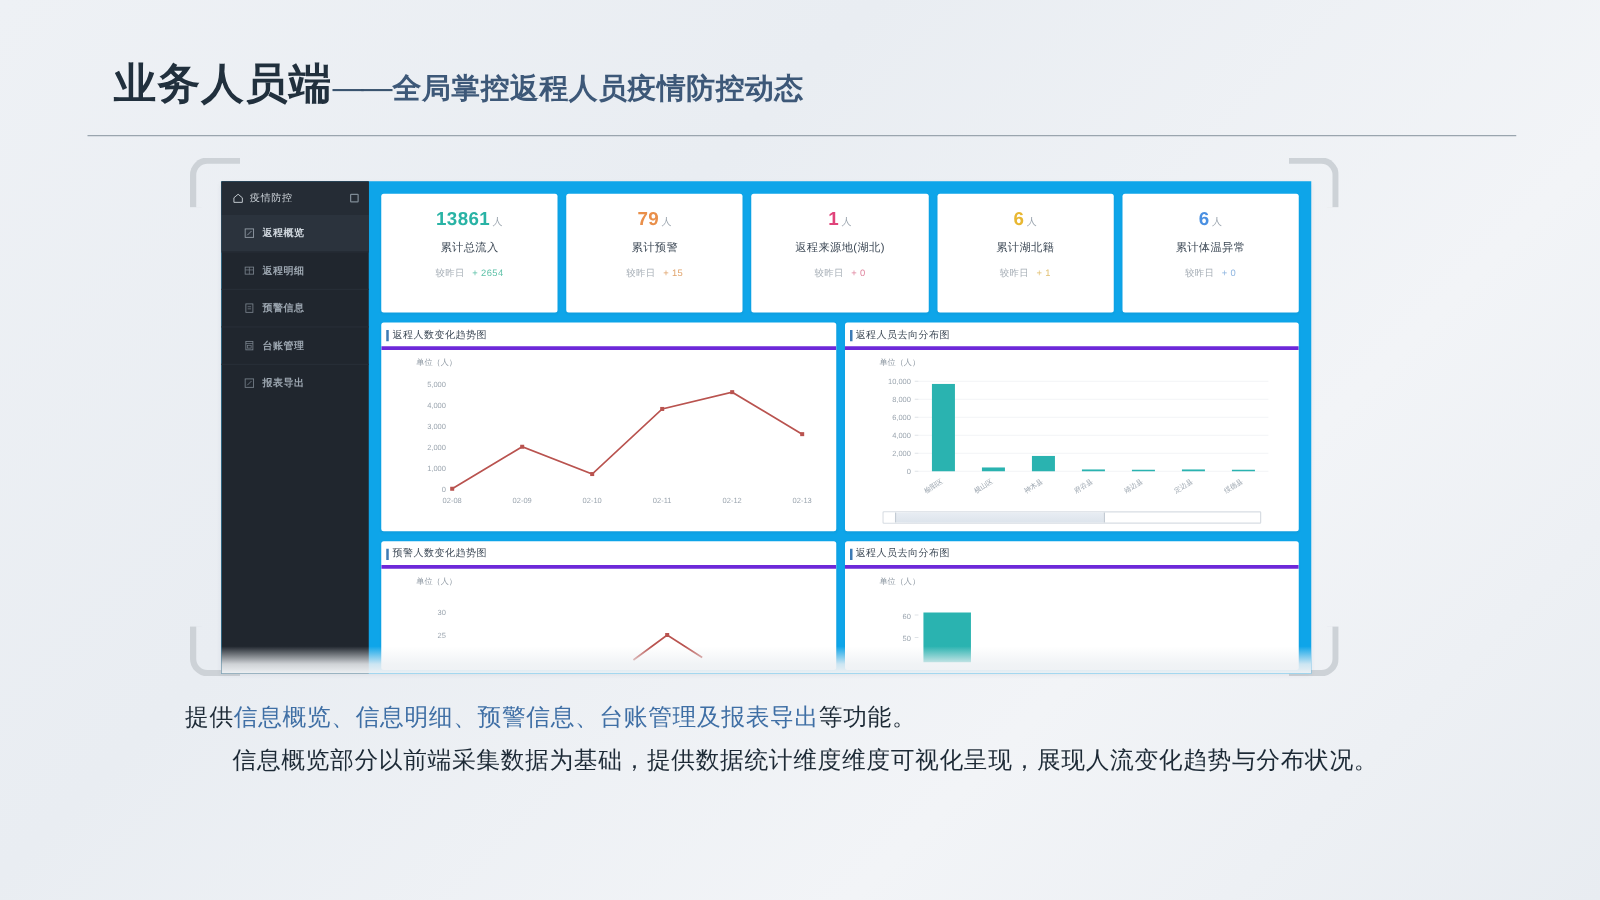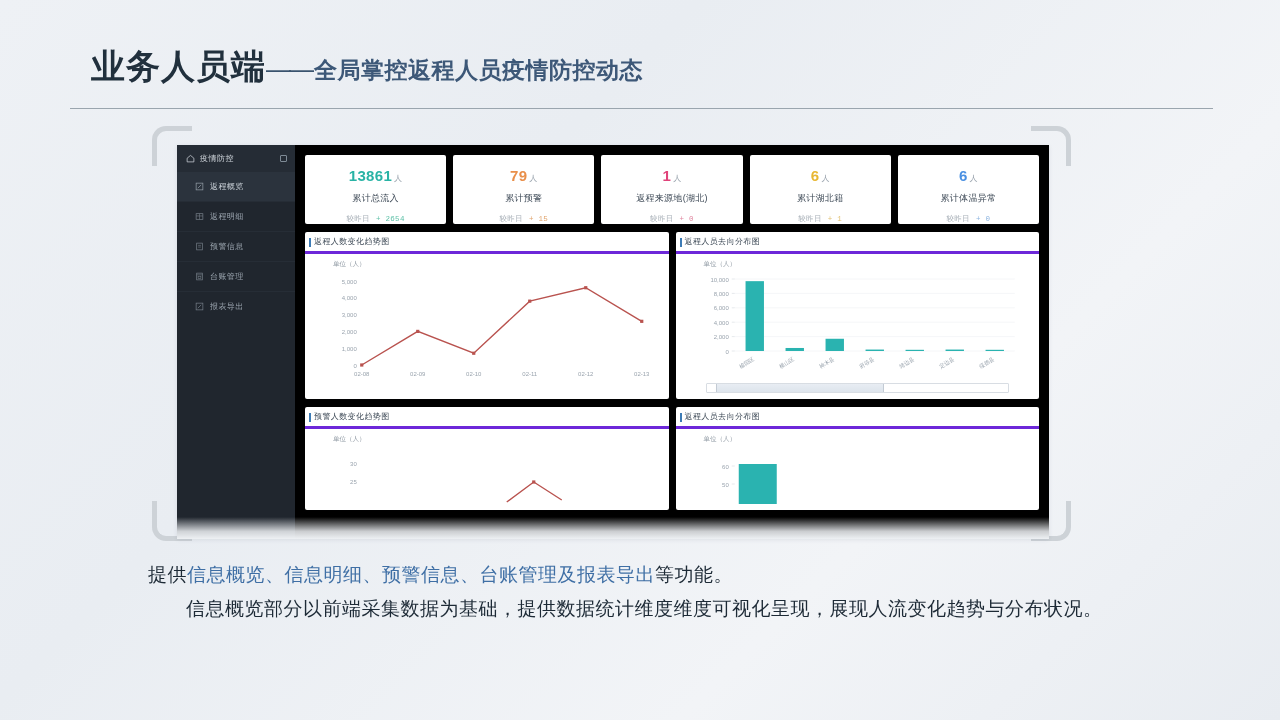--- a/index.html
+++ b/index.html
@@ -68,21 +68,21 @@
   .bracket.tr { right: 0; top: 0; border-left: none; border-bottom: none; border-top-right-radius: 14px; }
   .bracket.bl { left: 0; bottom: 0; border-right: none; border-top: none; border-bottom-left-radius: 14px; }
   .bracket.br { right: 0; bottom: 0; border-left: none; border-top: none; border-bottom-right-radius: 14px; }
 
   .app {
     position: absolute;
     left: 25px;
     top: 19px;
     width: 872px;
     height: 394px;
-    background: #000000;
+    background: #0ea5e9;
     display: flex;
     overflow: hidden;
     box-shadow: 0 1px 4px rgba(60,70,85,0.10);
     justify-content: space-between;
   }
   .app::after {
     
     content: "";
     position: absolute;
     left: 0; right: 0; bottom: 0;
@@ -113,46 +113,47 @@
   .sb-head .collapse { width: 7px; height: 7px; border: 1px solid #7e8a95; border-radius: 1px; }
   .sb-item {
     height: 29px;
     display: flex;
     align-items: center;
     gap: 6px;
     padding-left: 18px;
     font-size: 8px;
     color: #9aa4ae;
     letter-spacing: .4px;
+    font-weight: bold;
   }
   .sb-item.active { background: #2b333d; color: #cfd6dd; }
   .sb-item .ic { width: 9px; height: 9px; flex: 0 0 9px; }
   .sb-sep { height: 1px; background: #262d36; margin: 0 0 0 0; }
 
   
   .content {
     flex: 1;
     padding: 10px 10px 0 10px;
     overflow: hidden;
   }
 
   .kpi-row { display: flex; gap: 7px; }
   .kpi {
     flex: 1;
     background: #ffffff;
     border-radius: 2px;
-    padding: 12px 4px 0;
+    padding: 12px 4px 26px;
     text-align: center;
     box-shadow: 0 1px 2px rgba(30,40,55,0.06);
   }
   .kpi .num { font-size: 15px; font-weight: bold; letter-spacing: .3px; }
   .kpi .unit { font-size: 8px; color: #9aa4ae; margin-left: 2px; font-weight: normal; }
   .kpi .label { font-size: 9px; color: #3d4956; margin-top: 8px; letter-spacing: .3px; }
   .kpi .delta { font-size: 7.5px; color: #a6aeb6; margin-top: 9px; letter-spacing: .3px; }
-  .kpi .delta .v { margin-left: 6px; font-family: Liberation Mono, monospace; }
+  .kpi .delta .v { margin-left: 6px; }
 
   .chart-row { display: flex; gap: 7px; margin-top: 8px; }
   .card {
     flex: 1;
     background: #ffffff;
     border-radius: 2px;
     box-shadow: 0 1px 2px rgba(30,40,55,0.06);
     overflow: hidden;
   }
   .card-head {

